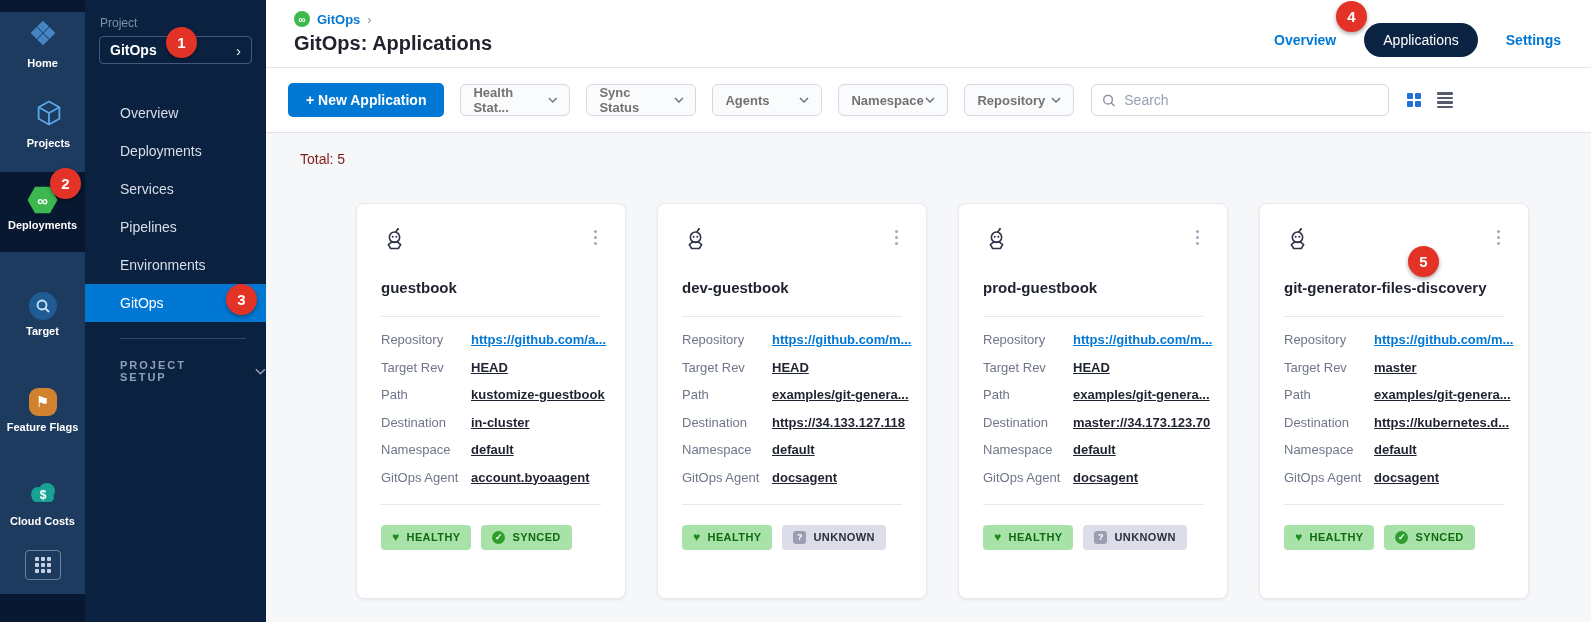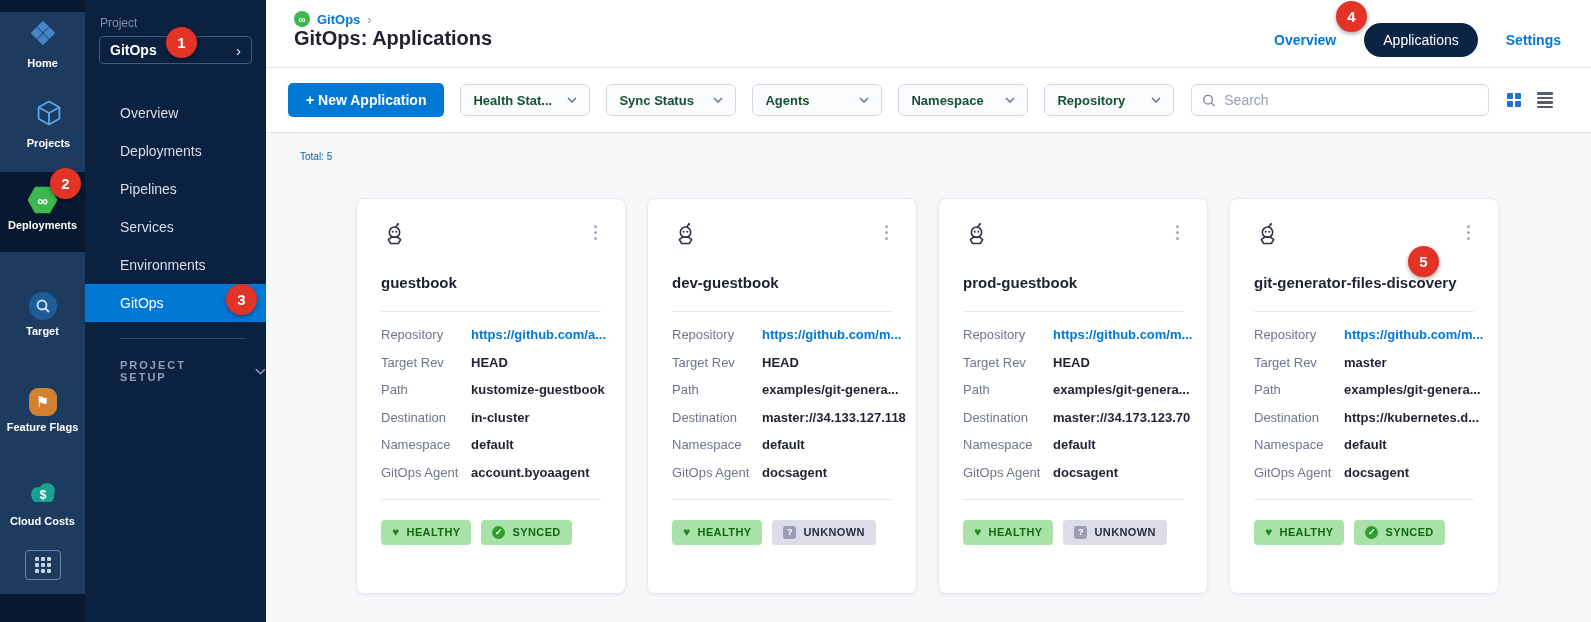--- a/index.html
+++ b/index.html
@@ -43,55 +43,55 @@
   .setup-label { font-size:11px; font-weight:bold; letter-spacing:2px; color:#8fa0b5; }
 
   
   .main { flex:1; display:flex; flex-direction:column; min-width:0; }
   .page-header { background:#fff; height:68px; padding:11px 30px 0 28px; display:flex; justify-content:space-between; border-bottom:1px solid #e2e4ec; }
   .crumb-row { display:flex; align-items:center; gap:7px; }
   .crumb-icon { width:16px; height:16px; border-radius:50%; background:#3cb84e; color:#fff; font-size:10px; font-weight:bold;
     display:flex; align-items:center; justify-content:center; }
   .crumb-link { color:#0278d5; font-size:13px; font-weight:bold; cursor:pointer; }
   .crumb-chev { color:#8f94a8; font-size:13px; }
-  .page-title { font-size:20px; font-weight:bold; color:#22222e; }
+  .page-title { margin-top:5px; font-size:20px; font-weight:bold; color:#22222e; }
   .header-right { display:flex; align-items:center; gap:28px; margin-top:2px; }
   .hlink { color:#0278d5; font-size:14px; font-weight:bold; cursor:pointer; }
   .pill { background:#0b2444; color:#fff; font-size:14px; font-weight:normal; padding:9px 19px; border-radius:19px; cursor:pointer; }
 
   .toolbar { background:#fff; height:65px; display:flex; align-items:center; padding:0 30px 0 22px; border-bottom:1px solid #dfe1ea; flex-shrink:0; }
   .btn-primary { background:#0278d5; color:#fff; border:none; font-family:inherit; font-size:14px; font-weight:bold;
     padding:9px 18px; border-radius:5px; cursor:pointer; }
-  .filter { width:130px; height:32px; margin-left:16px; background:#fafbfd; border:1px solid #d6d9e4; border-radius:6px;
-    padding:0 12px; display:flex; align-items:center; justify-content:space-between; font-size:13px; font-weight:bold; color:#14532d; cursor:pointer; }
+  .filter { width:110px; height:32px; margin-left:16px; background:#fafbfd; border:1px solid #d6d9e4; border-radius:6px;
+    padding:0 12px; display:flex; align-items:center; justify-content:space-between; font-size:13px; font-weight:bold; color:#737373; cursor:pointer; }
   .search-box { width:298px; height:32px; margin-left:17px; background:#fff; border:1px solid #d6d9e4; border-radius:6px;
     display:flex; align-items:center; padding:0 10px; gap:8px; }
   .search-box input { border:none; outline:none; font-family:inherit; font-size:14px; color:#8b5cf6; width:100%; background:transparent; }
   .search-box input::placeholder { color:#9aa0b4; }
   .view-icons { display:flex; align-items:center; gap:16px; margin-left:18px; }
   .grid-view { display:grid; grid-template-columns:6px 6px; grid-template-rows:6px 6px; gap:2px; cursor:pointer; }
   .grid-view i { background:#2170d8; border-radius:1px; }
   .list-view { display:flex; flex-direction:column; gap:2px; cursor:pointer; }
   .list-view i { width:16px; height:2.5px; background:#565b6e; border-radius:1px; }
 
   .content { flex:1; padding:18px 0 0 34px; background:#f6f7f9; overflow:hidden; }
-  .total { font-size:10px; color:#0369a1; }
-  .cards { display:grid; grid-template-columns:repeat(4,270px); gap:21px; margin:36px 0 0 56px; }
+  .total { font-size:14px; color:#7f1d1d; }
+  .cards { display:grid; grid-template-columns:repeat(4,270px); gap:31px; margin:36px 0 0 56px; }
 
   .card { background:#fff; border:1px solid #e9eaf1; border-radius:8px; height:396px; padding:22px 24px;
     box-shadow:0 1px 3px rgba(40,41,61,.07); display:flex; flex-direction:column; overflow:hidden; }
   .card-head { display:flex; justify-content:space-between; align-items:flex-start; }
   .kebab { display:flex; flex-direction:column; gap:3px; padding:4px; cursor:pointer; }
   .kebab i { width:3px; height:3px; border-radius:50%; background:#a3a8c2; }
   .card-title { margin-top:22px; font-size:15px; font-weight:bold; color:#1f2330; }
   .card-div { height:1px; background:#e6e7ee; margin-top:20px; }
   .fields { margin-top:15px; display:flex; flex-direction:column; gap:12.5px; }
   .frow { display:flex; font-size:13px; align-items:baseline; }
   .flabel { width:90px; flex-shrink:0; color:#6f7689; }
-  .fvalue { font-weight:bold; color:#1f2330; white-space:nowrap; }
+  .fvalue { font-weight:bold; color:#1f2330; white-space:nowrap;text-decoration:underline; }
   .fvalue.link { color:#0278d5; cursor:pointer; }
   .card-div2 { height:1px; background:#e6e7ee; margin-top:19px; }
   .badges { display:flex; gap:10px; margin-top:20px; }
   .badge { display:inline-flex; align-items:center; gap:7px; padding:6px 11px; border-radius:4px;
     font-size:11px; font-weight:bold; letter-spacing:.4px; }
   .badge.green { background:#a9e2a9; color:#0e6a0e; }
   .badge.gray { background:#dcdde8; color:#2b2e3d; }
   .heart { color:#1d8a1d; font-size:12px; line-height:12px; }
   .b-icon { width:13px; height:13px; font-size:9px; line-height:13px; text-align:center; color:#fff; font-weight:bold; }
   .b-icon.c { background:#2e9e2e; border-radius:50%; }
@@ -189,22 +189,22 @@
 
 <aside class="sidebar">
   <div class="proj-label">Project</div>
   <div class="proj-select">
     <span>GitOps</span>
     <span class="chev">›</span>
   </div>
   <div class="nav">
     <div class="nav-item">Overview</div>
     <div class="nav-item">Deployments</div>
+    <div class="nav-item">Services</div>
     <div class="nav-item">Pipelines</div>
-    <div class="nav-item">Services</div>
     <div class="nav-item">Environments</div>
     <div class="nav-item selected">GitOps</div>
   </div>
   <div class="side-divider"></div>
   <div class="setup-row">
     <span class="setup-label">PROJECT SETUP</span>
     <svg width="12" height="7" viewBox="0 0 12 7">
       <path d="M1 1 L6 6 L11 1" stroke="#8fa0b5" stroke-width="1.8" fill="none"></path>
     </svg>
   </div>
@@ -378,21 +378,21 @@
           <div class="frow">
               <span class="flabel">Target Rev</span>
               <span class="fvalue">HEAD</span>
             </div>
           <div class="frow">
               <span class="flabel">Path</span>
               <span class="fvalue">examples/git-genera...</span>
             </div>
           <div class="frow">
               <span class="flabel">Destination</span>
-              <span class="fvalue">master://34.133.127.118</span>
+              <span class="fvalue">https://34.133.127.118</span>
             </div>
           <div class="frow">
               <span class="flabel">Namespace</span>
               <span class="fvalue">default</span>
             </div>
           <div class="frow">
               <span class="flabel">GitOps Agent</span>
               <span class="fvalue">docsagent</span>
             </div>
         </div>

